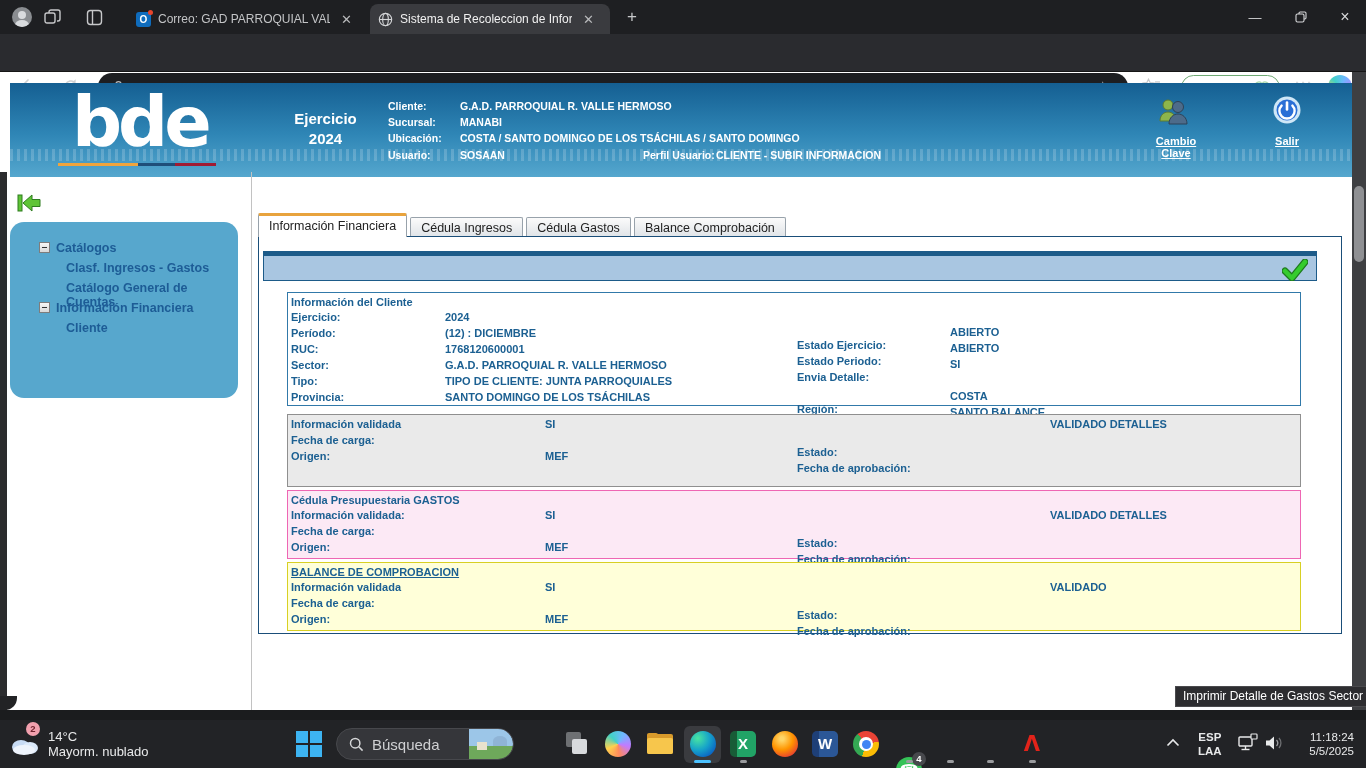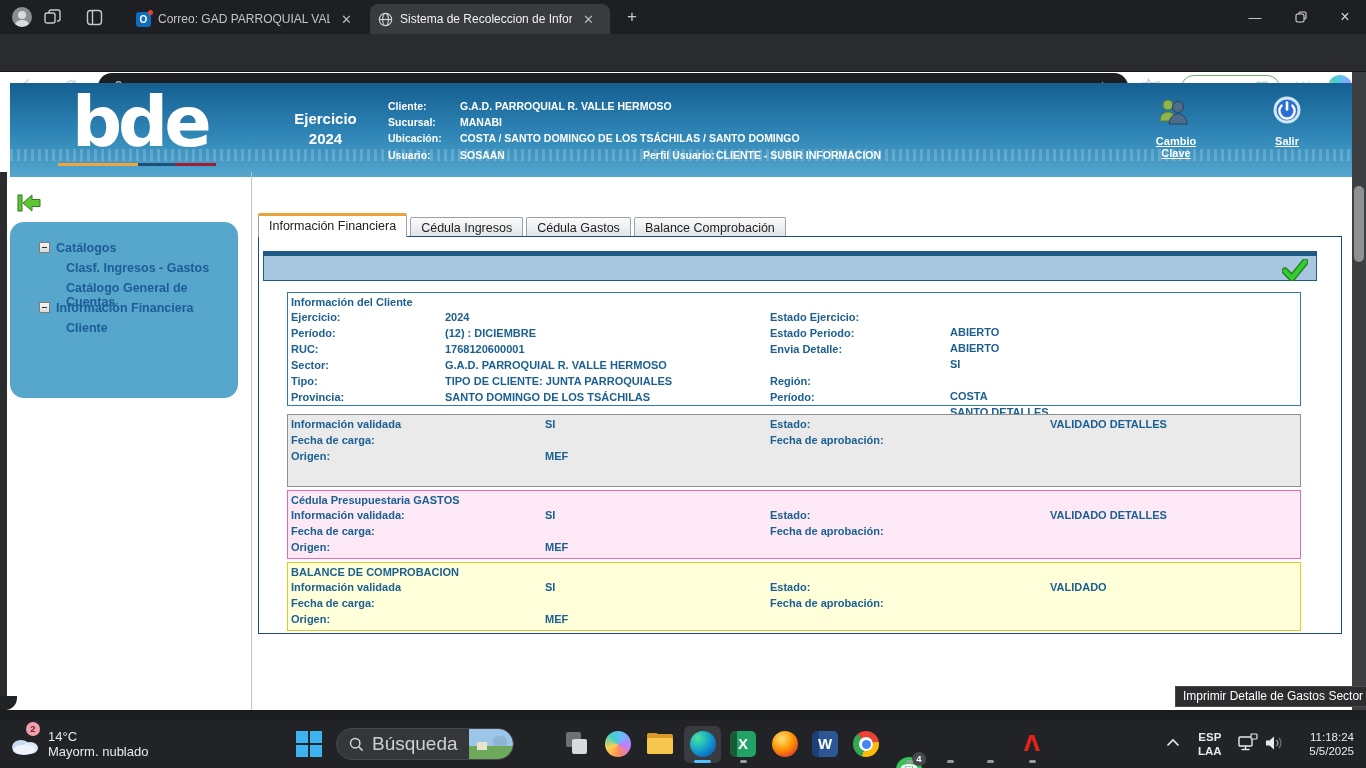--- a/index.html
+++ b/index.html
@@ -66,27 +66,27 @@
         font-size:12.5px;color:#222;padding:3px 10px 2px;margin-right:3px;border-radius:2px 2px 0 0;white-space:nowrap;}
   .ctab.active{background:#fff;border-top:3px solid #e8a33d;padding:3px 10px 4px;position:relative;z-index:3;}
   .panel{position:absolute;left:258px;top:236px;width:1084px;height:398px;border:1px solid #1a4e79;background:#fff;z-index:1;}
   .bluebar{position:absolute;left:4px;top:14px;width:1054px;height:30px;background:#a9c6e1;
            border:1px solid #1d5b89;border-top:5px solid #1d5b89;}
   .checkico{position:absolute;right:8px;top:3px;}
   .box{position:absolute;left:28px;width:1014px;font-size:11px;font-weight:bold;color:#1c6092;padding:2px 0 0 0;}
   .box .btitle{height:15px;line-height:14px;padding-left:3px;white-space:nowrap;}
   .brow{position:relative;height:16px;}
   .brow span{position:absolute;top:1px;white-space:nowrap;}
-  .p0{left:3px;} .ci1{left:157px;} .p2{left:482px;} .p3{left:662px;margin-top:15px;}
+  .p0{left:3px;} .ci1{left:157px;} .p2{left:509px;margin-top:28px;} .p3{left:662px;margin-top:15px;}
   .s1{left:257px;} .sv3{left:762px;}
   .infobox{top:55px;height:114px;border:1px solid #3179a9;background:#fff;}
   .graybox{top:177px;height:73px;border:1px solid #8f8f8f;background:#eaeaea;}
   .graybox .btitle{margin-bottom:7px;}
   .pinkbox{top:253px;height:69px;border:1px solid #ee66b3;background:#fce9f5;}
-  .yellowbox{top:325px;height:69px;border:1px solid #d8d024;background:#ffffd9;}
+  .yellowbox{top:325px;height:69px;border:1px solid #d8d024;background:#ffffd9;text-decoration:underline;}
 
   .backarrow{position:absolute;left:17px;top:193px;}
   .tooltip{position:absolute;left:1175px;top:686px;background:#2d2d30;border:1px solid #4a4a4d;color:#fff;
            font-size:12px;padding:2px 7px 3px;white-space:nowrap;z-index:9;}
 
   
   .sbar{position:absolute;left:1352px;top:72px;width:14px;height:638px;background:#3e3f42;}
   .sthumb{position:absolute;left:2px;top:114px;width:10px;height:76px;background:#8f9093;border-radius:5px;}
 
   
@@ -94,21 +94,21 @@
   .taskbar{position:absolute;left:0;top:720px;width:1366px;height:48px;background:#222326;}
   .weather{position:absolute;left:10px;top:724px;width:150px;height:40px;display:flex;align-items:center;color:#e8e9ea;}
   .wtxt{margin-left:8px;font-size:13px;line-height:15px;}
   .wbadge{position:absolute;left:26px;top:722px;width:14px;height:14px;border-radius:50%;background:#f2a0ae;
           color:#70222e;font-size:9.5px;font-weight:bold;text-align:center;line-height:14px;}
   .startbtn{position:absolute;left:296px;top:731px;width:26px;height:26px;display:grid;grid-template-columns:12px 12px;gap:2px;}
   .startbtn i{width:12px;height:12px;background:#3db4f2;}
   .searchpill{position:absolute;left:336px;top:728px;width:178px;height:32px;background:#35363a;border:1px solid #47484c;
               border-radius:16px;display:flex;align-items:center;overflow:hidden;}
   .searchpill .q{margin:0 8px 0 12px;}
-  .searchpill .ph{color:#cfd0d2;font-size:19px;flex:1;}
+  .searchpill .ph{color:#cfd0d2;font-size:15px;flex:1;}
   .searchimg{width:44px;height:32px;border-radius:0 16px 16px 0;
              background:linear-gradient(180deg,#9cc6e8 0 55%,#6ea85b 55% 100%);position:relative;}
   .searchimg::before{content:"";position:absolute;left:8px;top:14px;width:10px;height:8px;background:#e9e2cd;}
   .searchimg::after{content:"";position:absolute;right:6px;top:8px;width:14px;height:10px;background:#8fb4d6;border-radius:50% 50% 0 0;}
   .tico{position:absolute;top:731px;width:26px;height:26px;}
   .edgehl{position:absolute;left:684px;top:726px;width:37px;height:37px;background:#3a3b3f;border-radius:6px;}
   .rundash{position:absolute;top:760px;width:7px;height:3px;border-radius:2px;background:#9a9b9e;}
   .edgedash{position:absolute;left:694px;top:760px;width:17px;height:3px;border-radius:2px;background:#4cc2ff;}
   .circ{width:26px;height:26px;border-radius:50%;}
   .edgeico{background:radial-gradient(circle at 30% 28%,#49e6a1 0%,#16a3c9 45%,#0b63c4 80%);}
@@ -319,21 +319,21 @@
       <div class="brow">
         <span class="p0">Tipo:</span>
         <span class="ci1">TIPO DE CLIENTE: JUNTA PARROQUIALES</span>
         <span class="p2">Región:</span>
         <span class="p3">COSTA</span>
       </div>
       <div class="brow">
         <span class="p0">Provincia:</span>
         <span class="ci1">SANTO DOMINGO DE LOS TSÁCHILAS</span>
         <span class="p2">Período:</span>
-        <span class="p3">SANTO DETALLES</span>
+        <span class="p3">SANTO BALANCE</span>
       </div>
     </div>
 
     <div class="box graybox">
       <div class="brow">
         <span class="p0">Información validada</span>
         <span class="s1">SI</span>
         <span class="p2">Estado:</span>
         <span class="sv3">VALIDADO DETALLES</span>
       </div>

